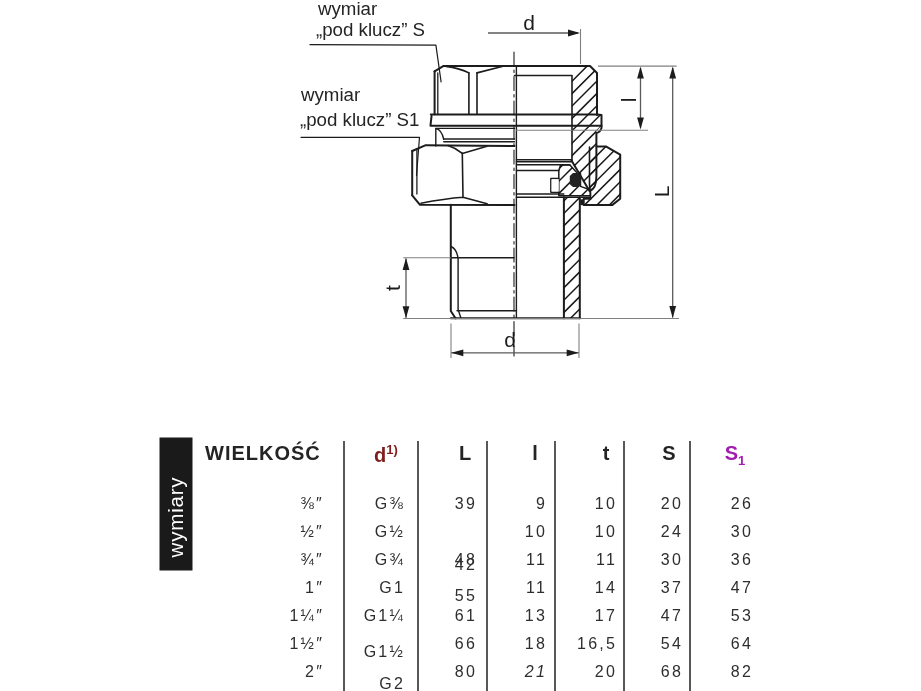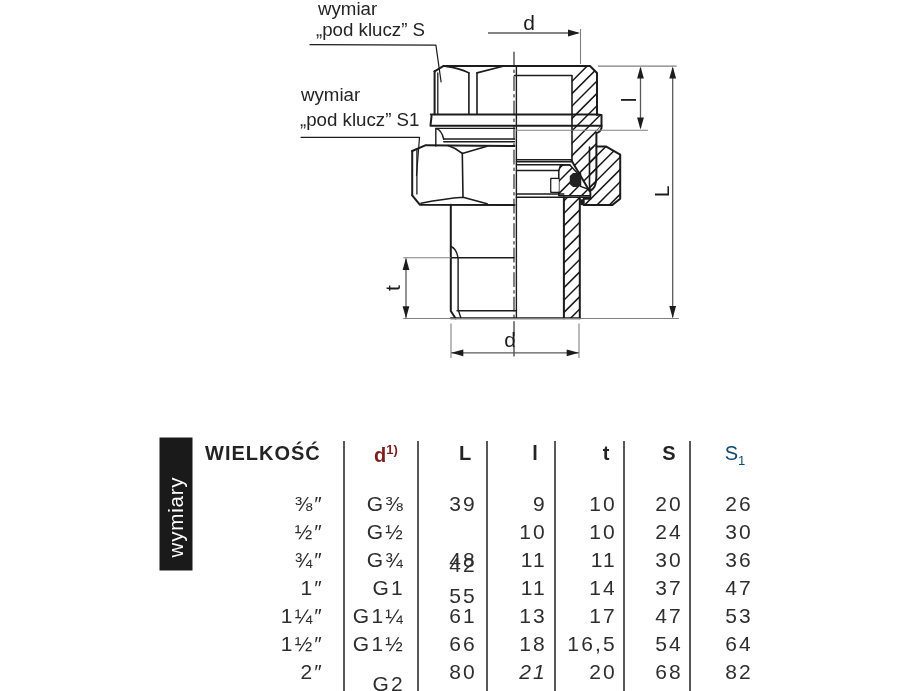--- a/index.html
+++ b/index.html
@@ -1,21 +1,21 @@
 <!DOCTYPE html>
 <html><head>
 <meta charset="utf-8">
 <style>
   html,body{margin:0;padding:0;background:#ffffff;}
   body{width:921px;height:691px;position:relative;overflow:hidden;
        font-family:"Liberation Sans",sans-serif;}
   .abs{position:absolute;}
   .cell{display:inline-block;text-align:right;vertical-align:top;}
   .row{position:absolute;left:162px;width:620px;white-space:nowrap;
-       font-size:21px;letter-spacing:2.2px;color:#2e2e2e;line-height:23px;}
+       font-size:16px;letter-spacing:2.2px;color:#2e2e2e;line-height:23px;}
   .sep{position:absolute;width:2px;background:#585858;top:441px;height:250px;}
 </style>
 </head>
 <body>
 
 <svg class="abs" style="left:0;top:0" width="921" height="691" viewBox="0 0 921 691">
   <defs>
     <g id="hlines" stroke="#161616" stroke-width="1.5">
       <line x1="286.0" y1="330" x2="561.0" y2="55"></line>
       <line x1="298.4" y1="330" x2="573.4" y2="55"></line>
@@ -226,27 +226,27 @@
 <div class="sep" style="left:623px;"></div>
 
 <div class="sep" style="left:689px;"></div>
 
 <div class="abs" style="left:205px;top:442px;font-size:20px;font-weight:bold;letter-spacing:1px;color:#242424;">WIELKOŚĆ</div>
 <div class="abs" style="left:366px;top:442px;width:40px;text-align:center;font-size:20px;font-weight:bold;color:#7f1d1d;">d<sup style="font-size:13px;">1)</sup></div>
 <div class="abs" style="left:445px;top:442px;width:40px;text-align:center;font-size:20px;font-weight:bold;color:#242424;">L</div>
 <div class="abs" style="left:515px;top:442px;width:40px;text-align:center;font-size:20px;font-weight:bold;color:#242424;">l</div>
 <div class="abs" style="left:586px;top:442px;width:40px;text-align:center;font-size:20px;font-weight:bold;color:#242424;">t</div>
 <div class="abs" style="left:649px;top:442px;width:40px;text-align:center;font-size:20px;font-weight:bold;color:#242424;">S</div>
-<div class="abs" style="left:715px;top:442px;width:40px;text-align:center;font-size:20px;font-weight:normal;color:#0c4a6e;">S<sub style="font-size:13px;">1</sub></div>
+<div class="abs" style="left:715px;top:442px;width:40px;text-align:center;font-size:20px;font-weight:bold;color:#a21caf;">S<sub style="font-size:13px;">1</sub></div>
 
 <div class="row" style="top:492px;"><span class="cell" style="width:162px;">⅜″</span><span class="cell" style="width:81px;">G⅜</span><span class="cell" style="width:72px;">39</span><span class="cell" style="width:70px;">9</span><span class="cell" style="width:70px;">10</span><span class="cell" style="width:66px;">20</span><span class="cell" style="width:70px;">26</span></div>
 
 <div class="row" style="top:520px;"><span class="cell" style="width:162px;">½″</span><span class="cell" style="width:81px;">G½</span><span class="cell" style="width:72px;margin-top:33px;">42</span><span class="cell" style="width:70px;">10</span><span class="cell" style="width:70px;">10</span><span class="cell" style="width:66px;">24</span><span class="cell" style="width:70px;">30</span></div>
 
 <div class="row" style="top:548px;"><span class="cell" style="width:162px;">¾″</span><span class="cell" style="width:81px;">G¾</span><span class="cell" style="width:72px;">48</span><span class="cell" style="width:70px;">11</span><span class="cell" style="width:70px;">11</span><span class="cell" style="width:66px;">30</span><span class="cell" style="width:70px;">36</span></div>
 
 <div class="row" style="top:576px;"><span class="cell" style="width:162px;">1″</span><span class="cell" style="width:81px;">G1</span><span class="cell" style="width:72px;margin-top:8px;">55</span><span class="cell" style="width:70px;">11</span><span class="cell" style="width:70px;">14</span><span class="cell" style="width:66px;">37</span><span class="cell" style="width:70px;">47</span></div>
 
 <div class="row" style="top:604px;"><span class="cell" style="width:162px;">1¼″</span><span class="cell" style="width:81px;">G1¼</span><span class="cell" style="width:72px;">61</span><span class="cell" style="width:70px;">13</span><span class="cell" style="width:70px;">17</span><span class="cell" style="width:66px;">47</span><span class="cell" style="width:70px;">53</span></div>
 
-<div class="row" style="top:632px;"><span class="cell" style="width:162px;">1½″</span><span class="cell" style="width:81px;">G1½</span><span class="cell" style="width:72px;">66</span><span class="cell" style="width:70px;">18</span><span class="cell" style="width:70px;">16,5</span><span class="cell" style="width:66px;">54</span><span class="cell" style="width:70px;">64</span></div>
+<div class="row" style="top:632px;"><span class="cell" style="width:162px;">1½″</span><span class="cell" style="width:81px;margin-top:8px;">G1½</span><span class="cell" style="width:72px;">66</span><span class="cell" style="width:70px;">18</span><span class="cell" style="width:70px;">16,5</span><span class="cell" style="width:66px;">54</span><span class="cell" style="width:70px;">64</span></div>
 
 <div class="row" style="top:660px;"><span class="cell" style="width:162px;">2″</span><span class="cell" style="width:81px;margin-top:12px;">G2</span><span class="cell" style="width:72px;">80</span><span class="cell" style="width:70px;font-style:italic;">21</span><span class="cell" style="width:70px;">20</span><span class="cell" style="width:66px;">68</span><span class="cell" style="width:70px;">82</span></div>
 
 </body></html>

